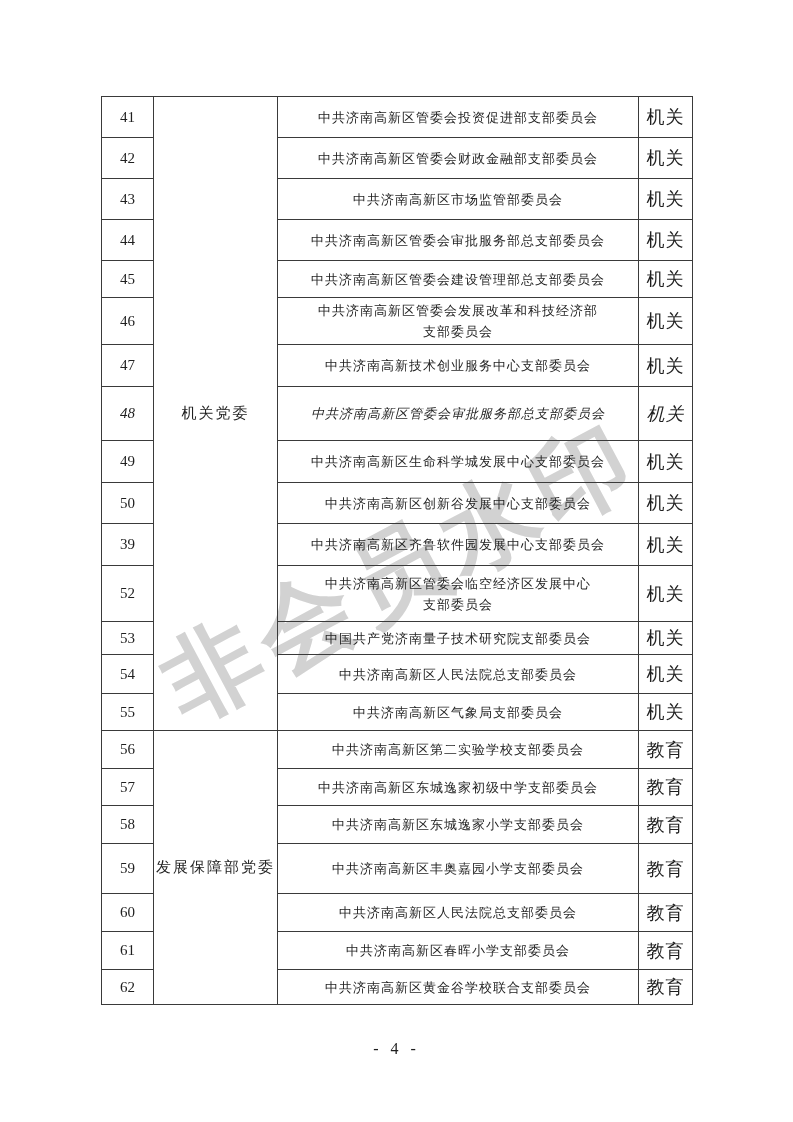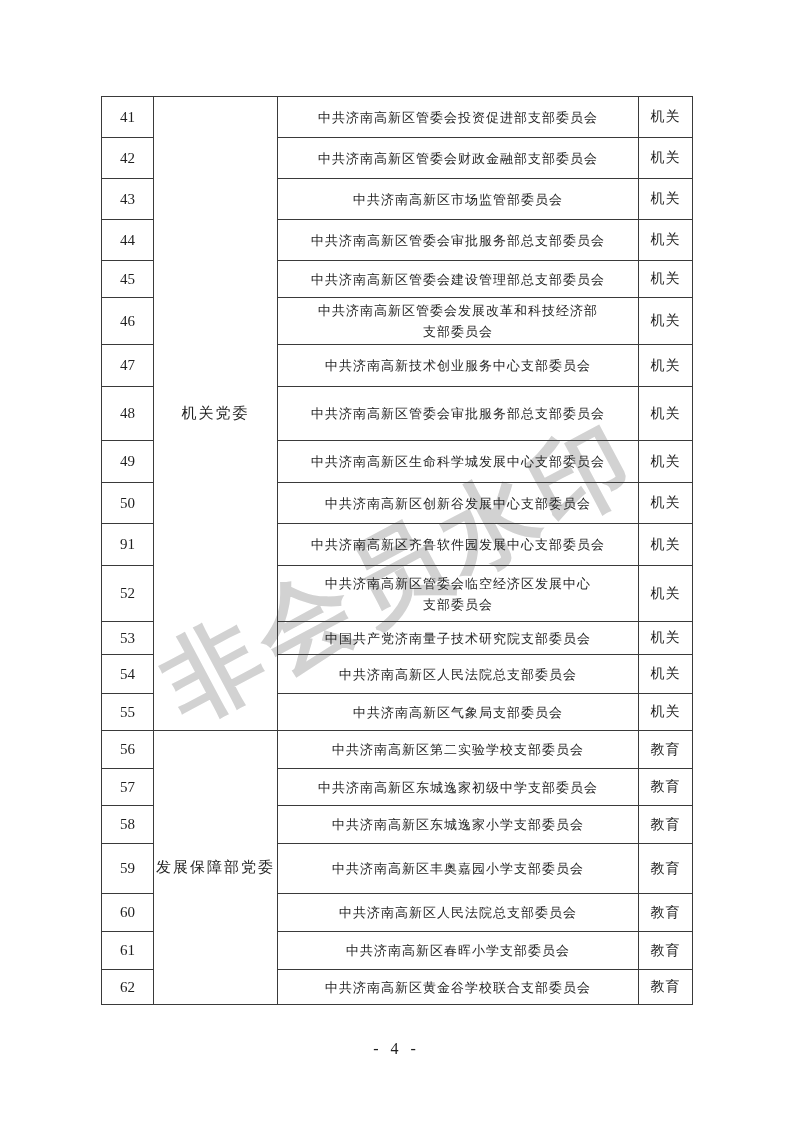--- a/index.html
+++ b/index.html
@@ -39,21 +39,21 @@
     border:1px solid #3a3a3a;
     text-align:center;
     vertical-align:middle;
     color:#1f1f1f;
     padding:0;
     overflow:hidden;
   }
   .num-cell  { font-size:15px; }
   .group-cell{ font-size:15px; letter-spacing:2px;margin-left:44px; }
   .name-cell { font-size:13px; letter-spacing:1px; white-space:pre-line; line-height:21px; }
-  .cat-cell  { font-size:14px; letter-spacing:1px;margin-top:30px; }
+  .cat-cell  { font-size:18px; letter-spacing:1px;margin-top:30px; }
   .page-number {
     position:absolute;
     left:0; top:1040px;
     width:100%;
     text-align:center;
     font-size:16px;
     letter-spacing:4px;
     color:#1f1f1f;
     z-index:1;
   }
@@ -104,37 +104,37 @@
             <td class="num-cell">46</td>
             <td class="name-cell">中共济南高新区管委会发展改革和科技经济部
 支部委员会</td>
             <td class="cat-cell">机关</td>
           </tr>
           <tr style="height: 42px;">
             <td class="num-cell">47</td>
             <td class="name-cell">中共济南高新技术创业服务中心支部委员会</td>
             <td class="cat-cell">机关</td>
           </tr>
-          <tr style="height: 54px;">
+          <tr style="height: 54px; font-style: italic;">
             <td class="num-cell">48</td>
             <td class="name-cell">中共济南高新区管委会审批服务部总支部委员会</td>
             <td class="cat-cell">机关</td>
           </tr>
           <tr style="height: 42px;">
             <td class="num-cell">49</td>
             <td class="name-cell">中共济南高新区生命科学城发展中心支部委员会</td>
             <td class="cat-cell">机关</td>
           </tr>
           <tr style="height: 41px;">
             <td class="num-cell">50</td>
             <td class="name-cell">中共济南高新区创新谷发展中心支部委员会</td>
             <td class="cat-cell">机关</td>
           </tr>
           <tr style="height: 42px;">
-            <td class="num-cell">91</td>
+            <td class="num-cell">39</td>
             <td class="name-cell">中共济南高新区齐鲁软件园发展中心支部委员会</td>
             <td class="cat-cell">机关</td>
           </tr>
           <tr style="height: 56px;">
             <td class="num-cell">52</td>
             <td class="name-cell">中共济南高新区管委会临空经济区发展中心
 支部委员会</td>
             <td class="cat-cell">机关</td>
           </tr>
           <tr style="height: 33px;">

